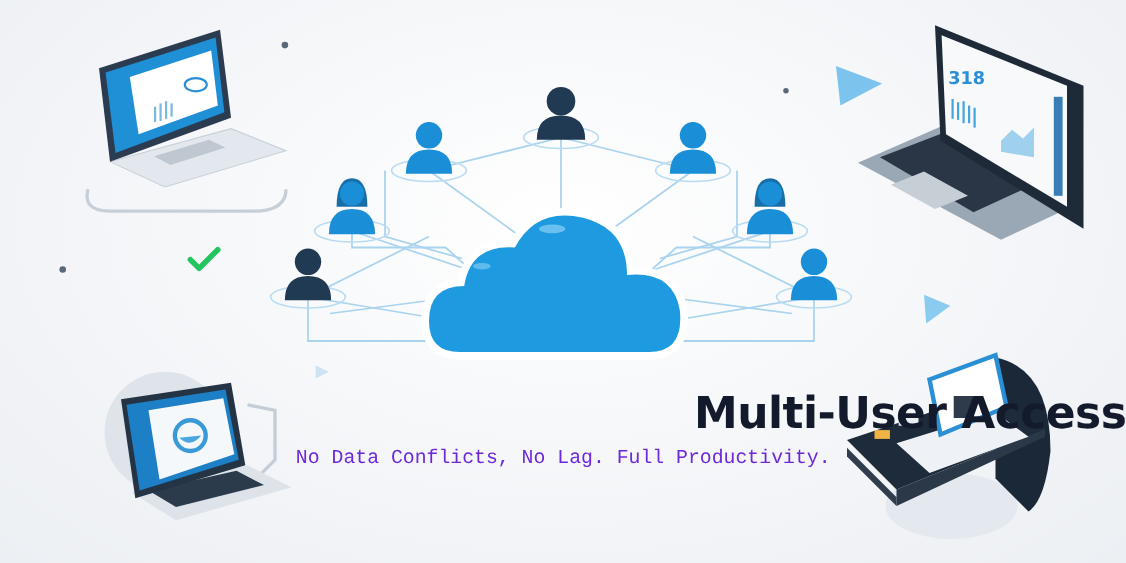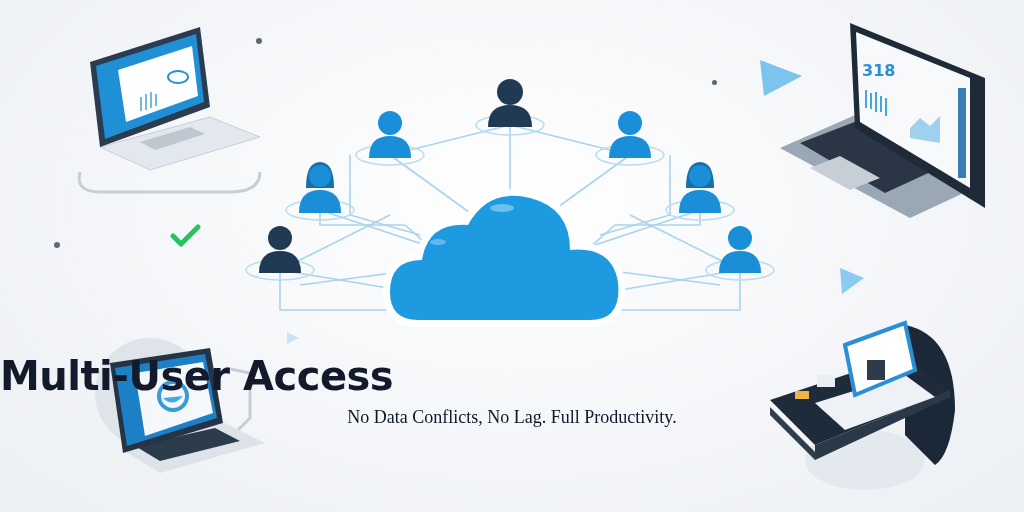--- a/index.html
+++ b/index.html
@@ -1,20 +1,20 @@
 <!DOCTYPE html>
 <html><head>
 <meta charset="utf-8">
 <style>
   html, body { margin:0; padding:0; }
   body { width:1024px; height:512px; overflow:hidden; background:#f4f6f9; font-family:"Liberation Sans", sans-serif; position:relative; }
   .bg { position:absolute; inset:0; background: radial-gradient(ellipse at 50% 40%, #ffffff 0%, #f3f5f8 60%, #eceff3 100%); }
   .abs { position:absolute; }
-  .title { position:absolute; left:0; width:1024px; top:353px; text-align:left; font-family:"DejaVu Sans", sans-serif; font-weight:bold; font-size:40px; color:#121a2b; letter-spacing:-0.5px; }
-  .subtitle { position:absolute; left:0; width:1024px; top:407px; text-align:center; font-family:Liberation Serif, serif; font-size:18px; color:#0f172a; }
+  .title { position:absolute; left:0; width:1024px; top:353px; text-align:right; font-family:"DejaVu Sans", sans-serif; font-weight:bold; font-size:40px; color:#121a2b; letter-spacing:-0.5px; }
+  .subtitle { position:absolute; left:0; width:1024px; top:407px; text-align:center; font-family:Liberation Mono, monospace; font-size:18px; color:#6d28d9; }
   .dot { position:absolute; width:6px; height:6px; border-radius:50%; background:#5a6878; }
   svg { display:block; }
 </style>
 </head>
 <body>
 
 <div class="bg"></div>
 
 <div class="dot" style="left:256px;top:38px;"></div>
 <div class="dot" style="left:54px;top:242px;"></div>

